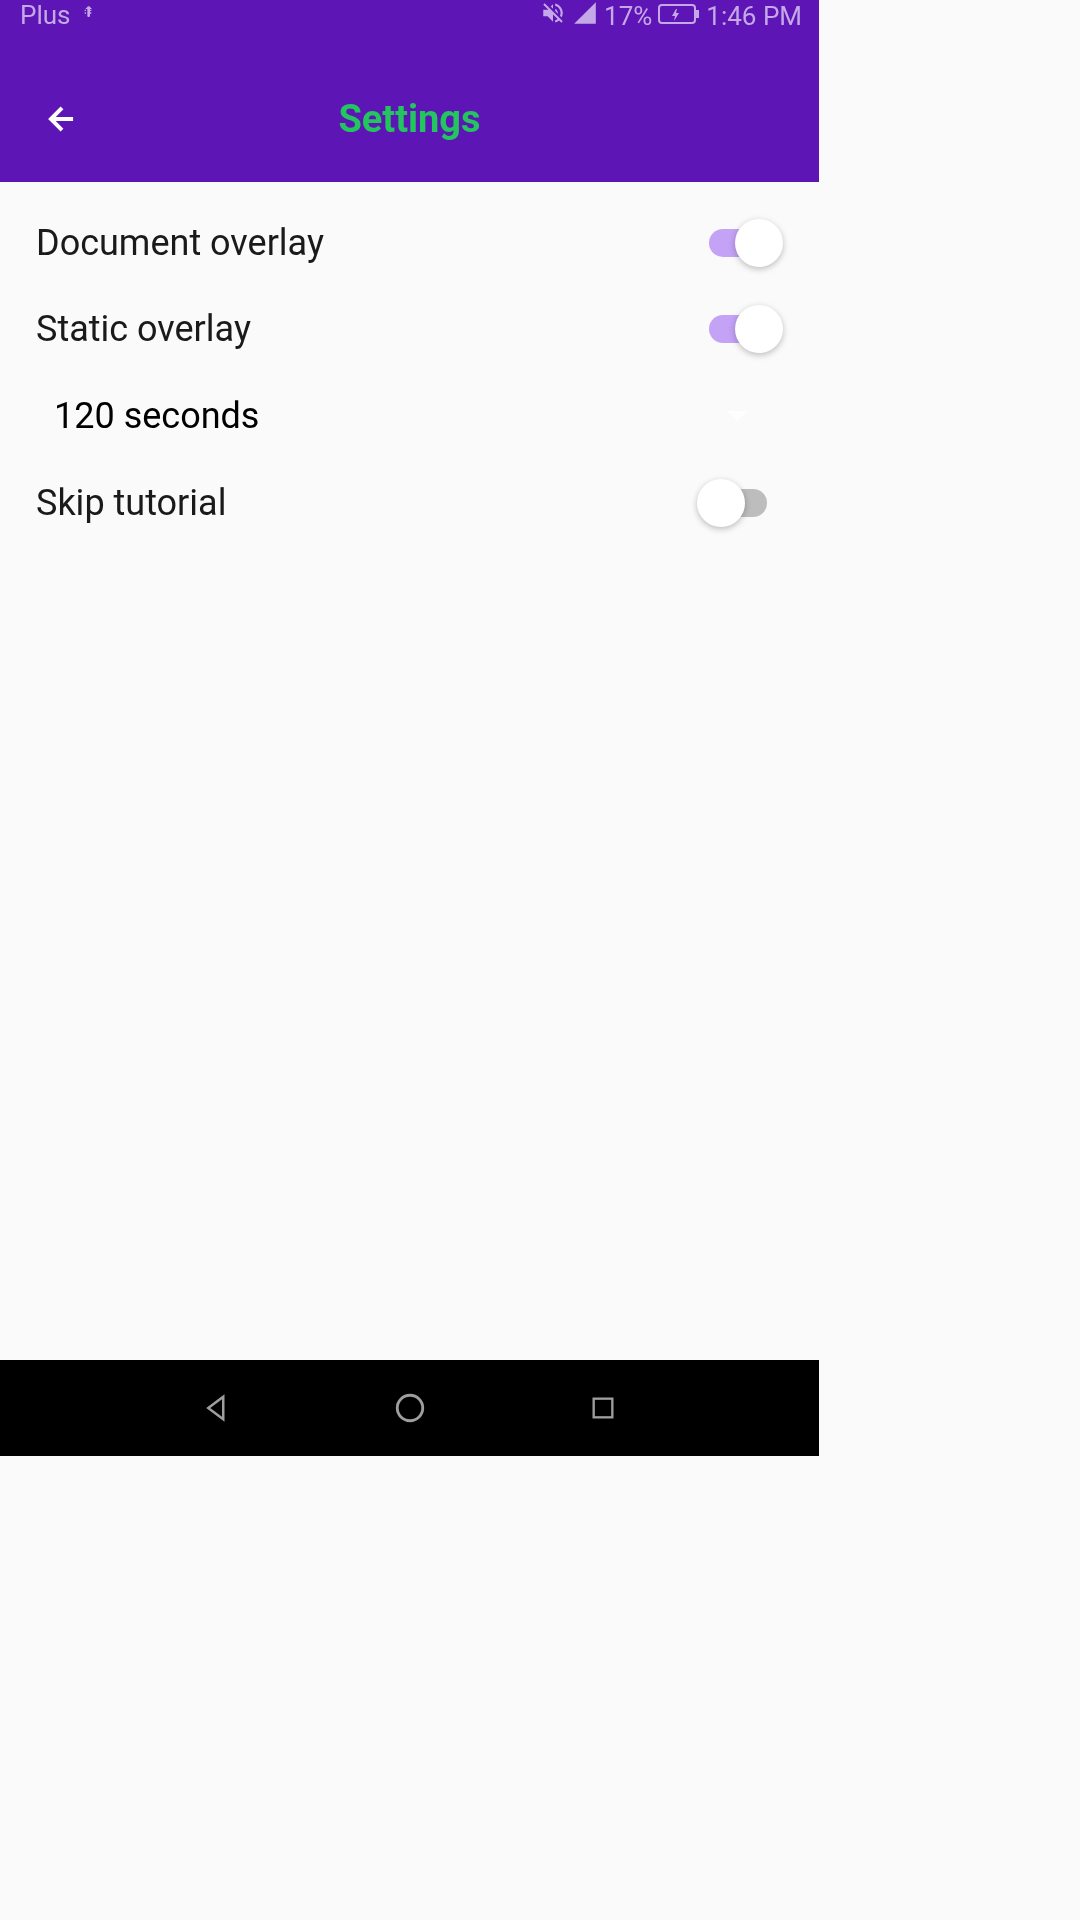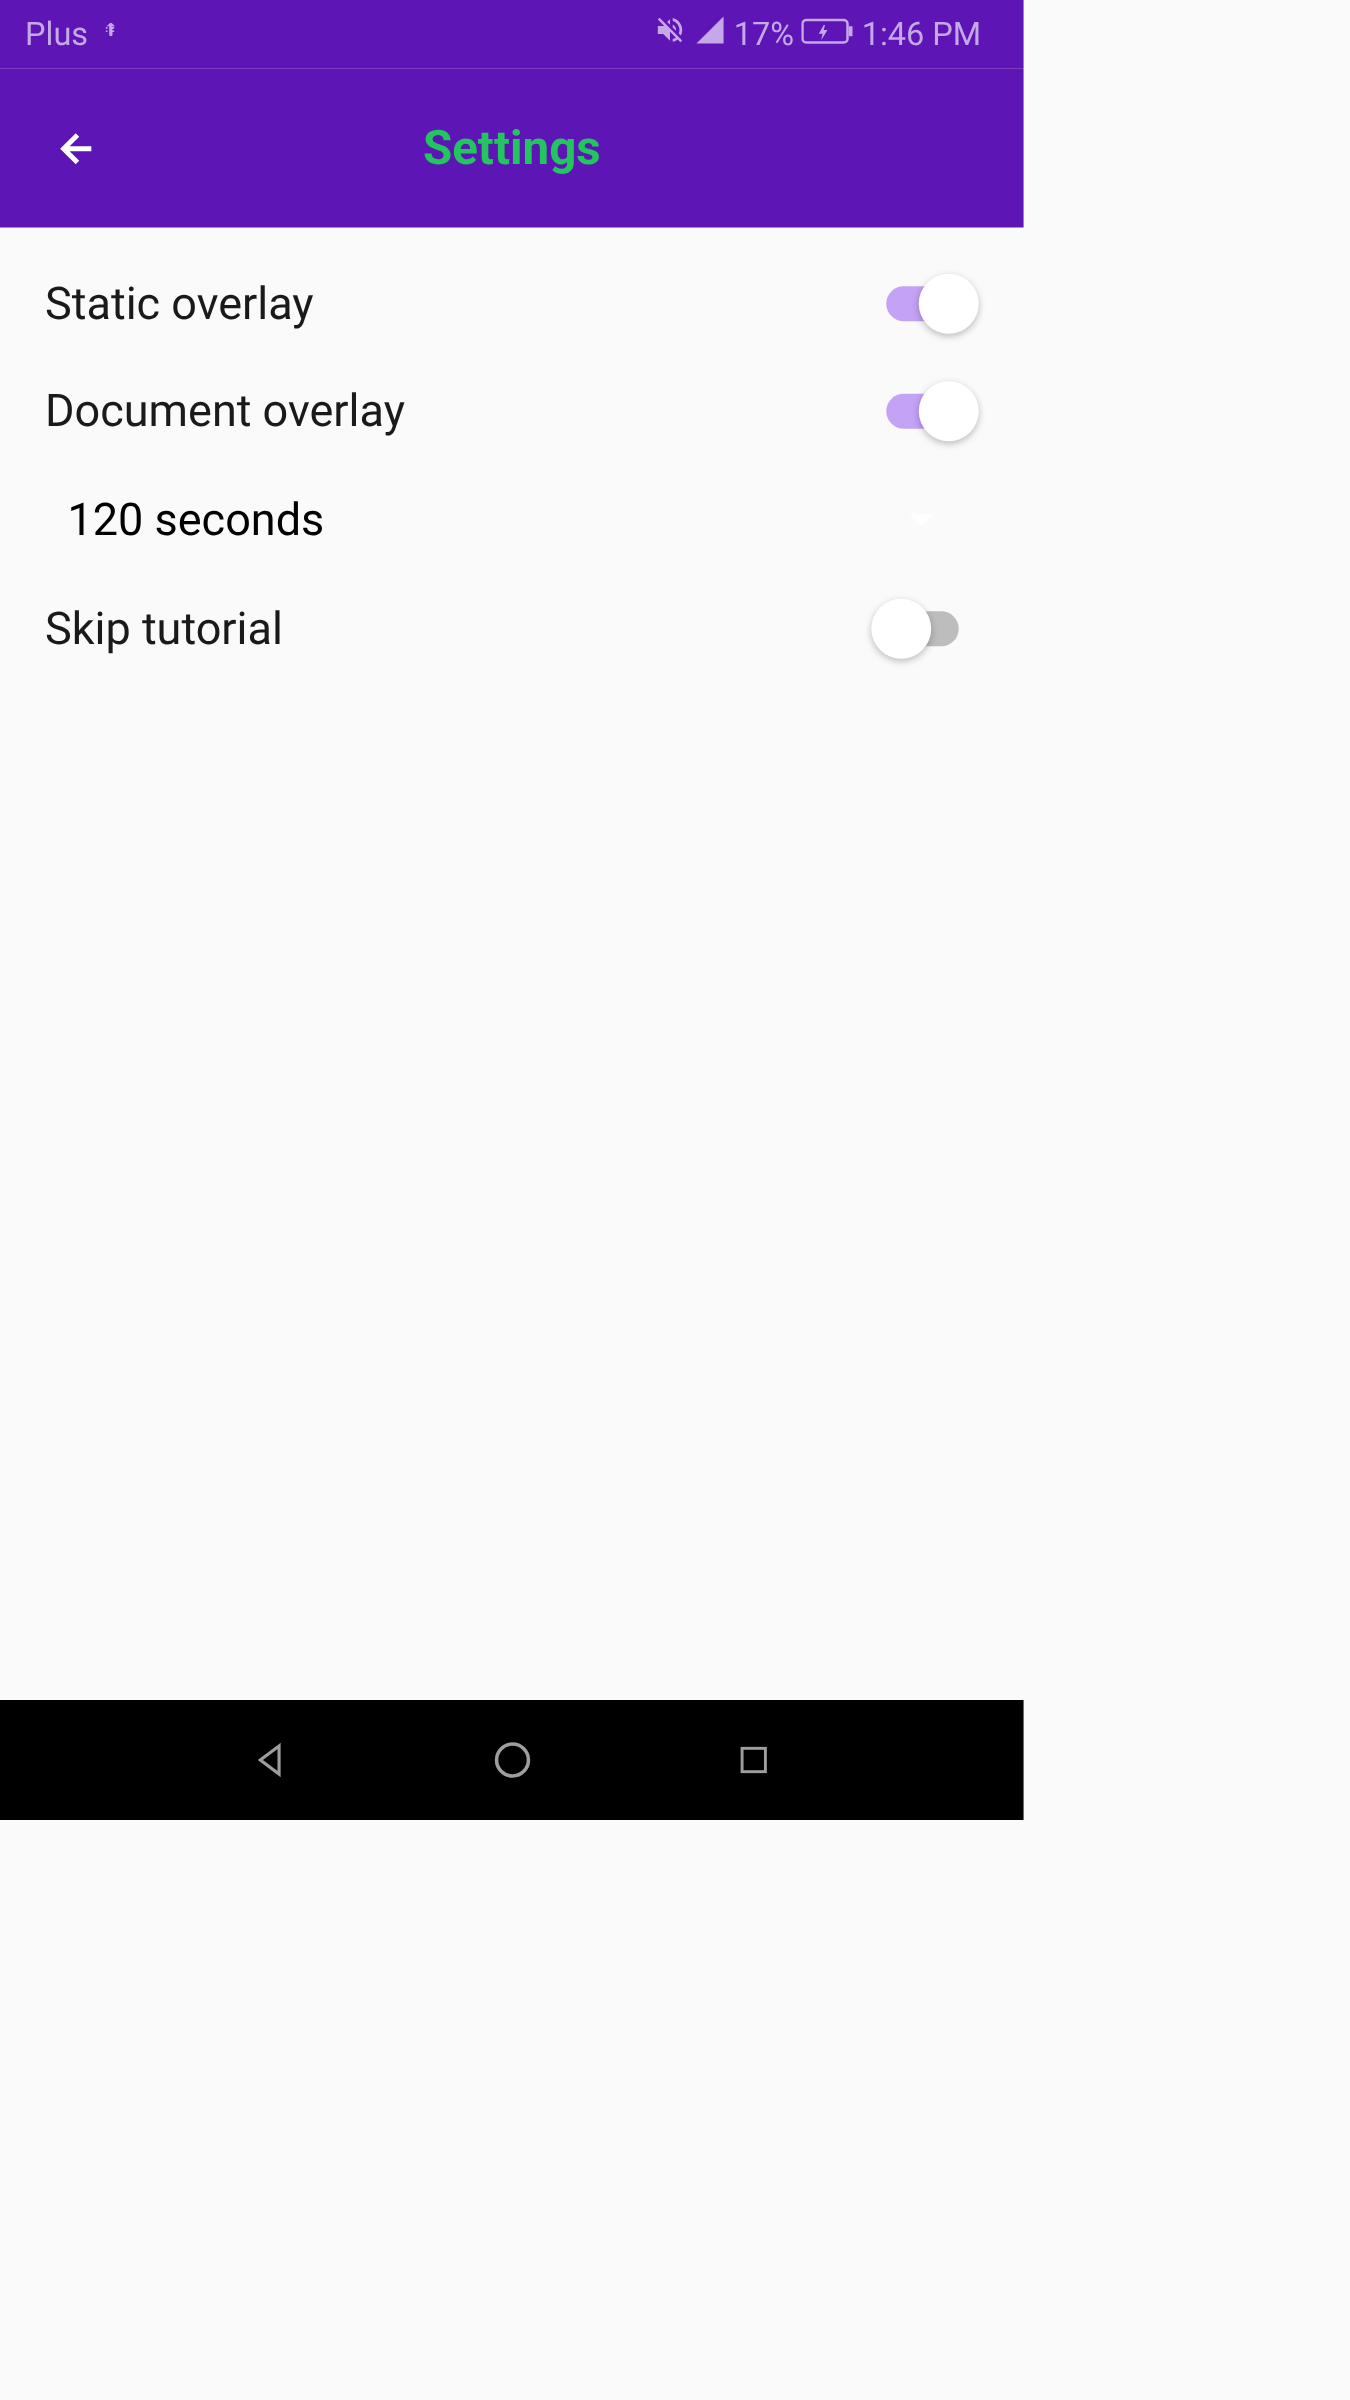--- a/index.html
+++ b/index.html
@@ -13,23 +13,23 @@
       height: 1456px;
       background: #fafafa;
       display: flex;
       flex-direction: column;
       overflow: hidden;
     }
     .status-bar {
       height: 55px;
       background: #5e15b5;
       display: flex;
-      align-items: center;
+      align-items: flex-start;
       justify-content: space-between;
-      padding: 0 34px 0 20px;
+      padding: 0 17px 0 20px;
       color: #c4a8e8;
       font-size: 26px;
     }
     .status-left {
       display: flex;
       align-items: center;
       gap: 10px;
       color: #c4a8e8;
     }
     .status-right {
@@ -200,29 +200,29 @@
   <div class="back-button">
     <svg class="back-arrow" viewBox="0 0 24 24" fill="none" stroke="#fff" stroke-width="2.5">
       <path d="M19 12H5M12 19l-7-7 7-7"></path>
     </svg>
   </div>
   <div class="app-title">Settings</div>
 </div>
 
 <div class="content">
   <div class="setting-row">
-    <span class="setting-label">Static overlay</span>
+    <span class="setting-label">Document overlay</span>
     <div class="toggle on">
       <div class="toggle-track"></div>
       <div class="toggle-thumb"></div>
     </div>
   </div>
 
   <div class="setting-row">
-    <span class="setting-label">Document overlay</span>
+    <span class="setting-label">Static overlay</span>
     <div class="toggle on">
       <div class="toggle-track"></div>
       <div class="toggle-thumb"></div>
     </div>
   </div>
 
 
   <div class="dropdown-row">
     <span class="dropdown-value">120 seconds</span>
     <div class="dropdown-caret"></div>

